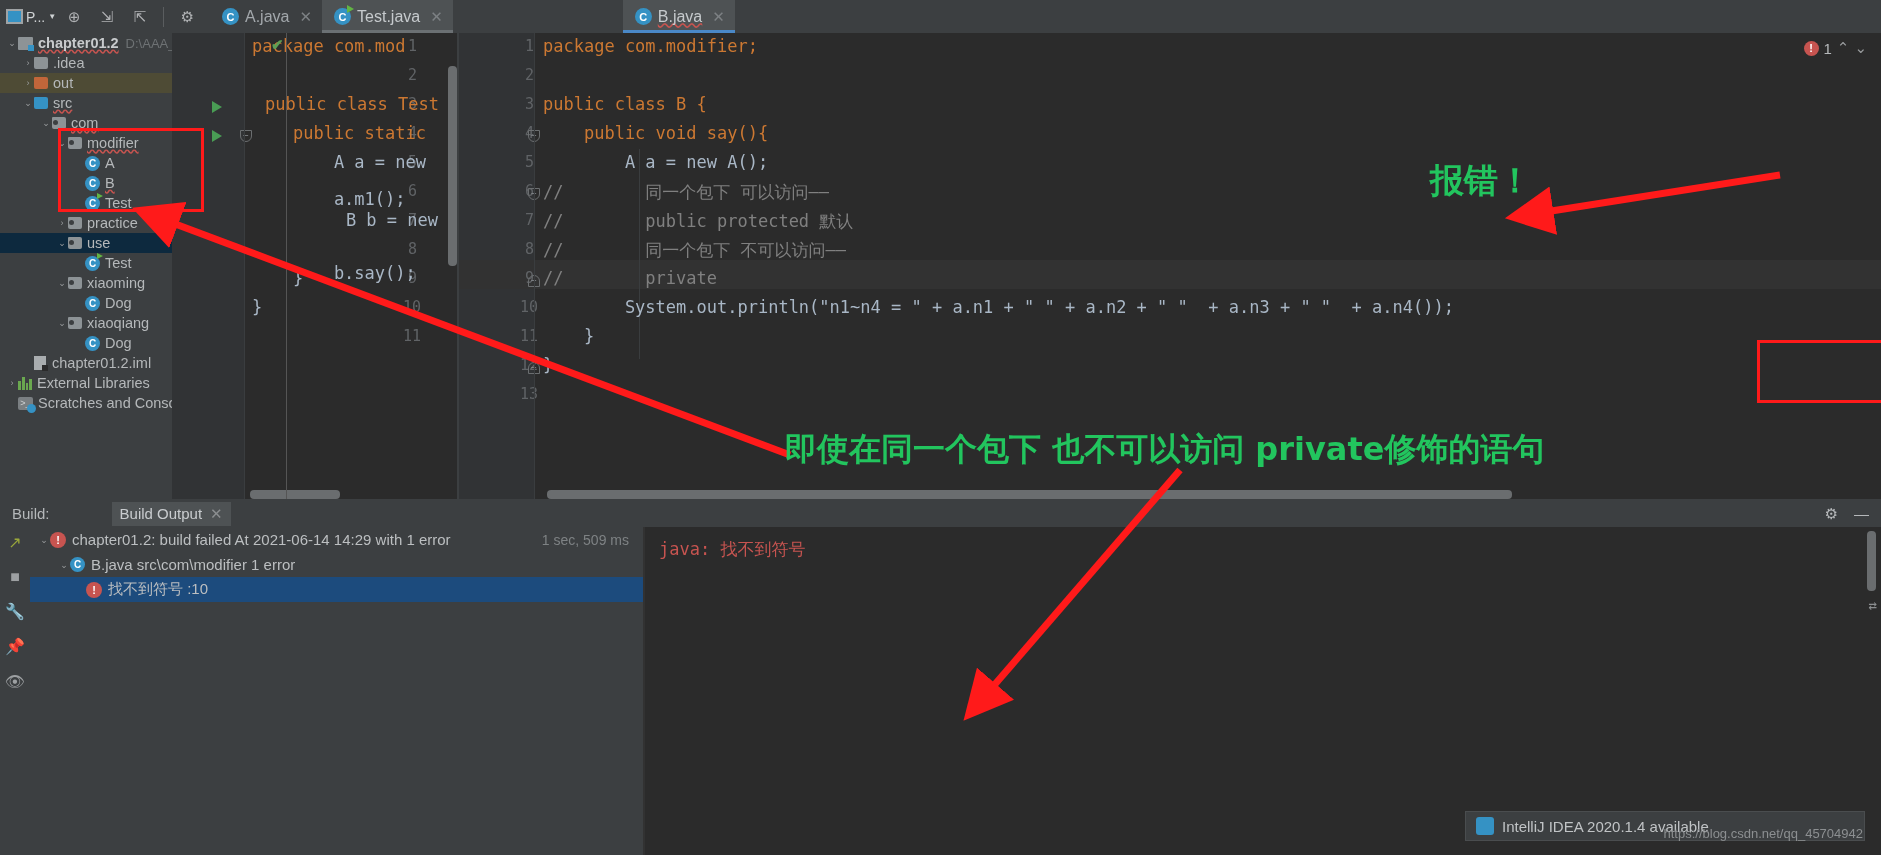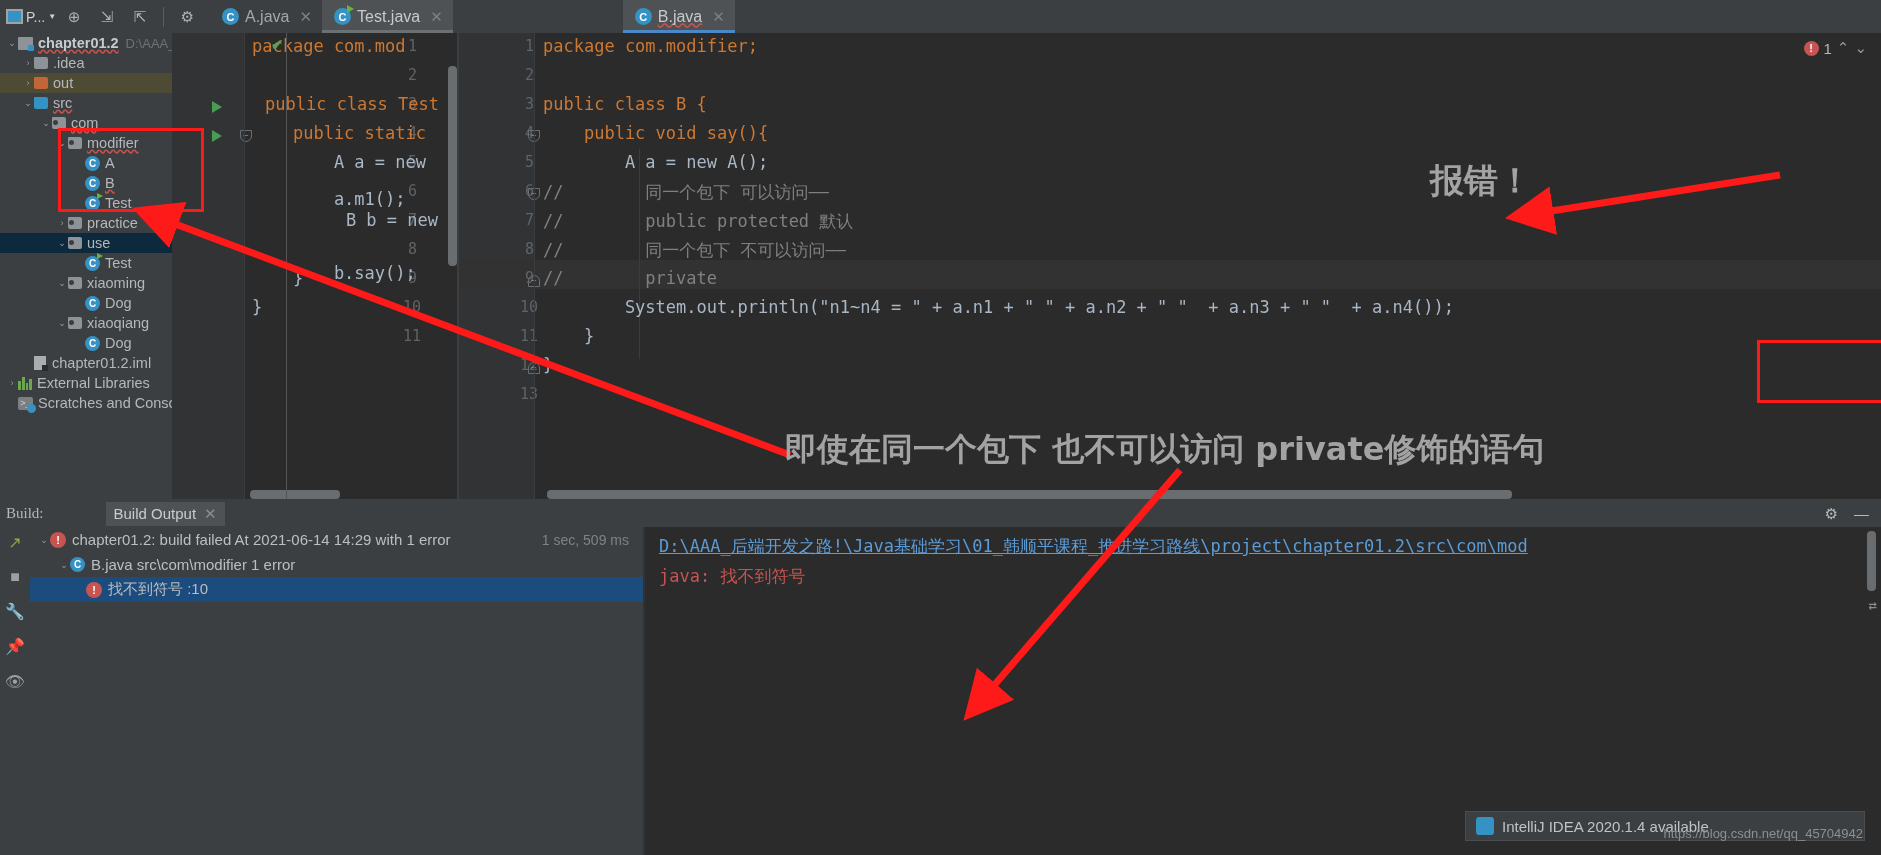--- a/index.html
+++ b/index.html
@@ -119,21 +119,21 @@
 
   
   .notif { position:absolute; right:16px; bottom:14px; width:400px; height:30px; background:#3c3f41;
            display:flex; align-items:center; padding:0 10px; gap:8px; font-size:15px; color:#c0c3c5;
            border:1px solid #4a4d4f; }
   .notif-ic { width:18px; height:18px; background:#3592c4; border-radius:3px; }
 
   .watermark { position:absolute; right:18px; bottom:14px; color:#8c8f91; font-size:13px; }
 
   
-  .annot { position:absolute; color:#a3a3a3; font-weight:bold; pointer-events:none; }
+  .annot { position:absolute; color:#22c55e; font-weight:bold; pointer-events:none; }
   .annot-txt { font-family:"DejaVu Sans", sans-serif; }
   .redbox { position:absolute; border:3px solid #ff1a1a; pointer-events:none; }
   svg.arrows { position:absolute; left:0; top:0; width:1881px; height:855px; pointer-events:none; }
 </style>
 </head>
 <body>
 
 <div id="root">
 
   <div class="toolbar">
@@ -346,21 +346,21 @@
       <span class="err-dot">!</span>
       <span>1</span>
       <span style="color:#9a9d9f;">⌃</span>
       <span style="color:#9a9d9f;">⌄</span>
     </div>
 
     <div class="hscroll" style="left:88px;width:965px;"></div>
   </div>
 
   <div class="buildbar">
-    <span style="margin-left:6px;font-family:Liberation Serif, serif;">Build:</span>
+    <span style="margin-left:12px;">Build:</span>
     <span class="bb-tab active">
       <span>Build Output</span>
       <span style="color:#8b8e90;">✕</span>
     </span>
     <span style="margin-left:auto;margin-right:12px;display:flex;gap:16px;">
       <span>⚙</span>
       <span>—</span>
     </span>
   </div>
 
@@ -386,21 +386,20 @@
     </div>
     <div class="brow sel" style="padding-left:56px;">
       <span class="berr">!</span>
       <span>找不到符号 :10</span>
     </div>
   </div>
 
   <div style="position:absolute;left:643px;top:527px;width:2px;height:328px;background:#323232;"></div>
 
   <div class="console">
-    <div style="margin-bottom:4px;"><span class="clink">D:\AAA_后端开发之路!\Java基础学习\01_韩顺平课程_推进学习路线\project\chapter01.2\src\com\mod</span></div>
     <div class="cerr" style="line-height:1.72;">java: 找不到符号</div>
     <div class="vscroll" style="right:5px;top:4px;height:60px;position:absolute;"></div>
     <div style="position:absolute;right:4px;top:70px;color:#8b8e90;font-size:14px;">⇄</div>
   </div>
 
   <div class="notif">
     <span class="notif-ic"></span>
     <span>IntelliJ IDEA 2020.1.4 available</span>
   </div>
   <div class="watermark">https://blog.csdn.net/qq_45704942</div>

